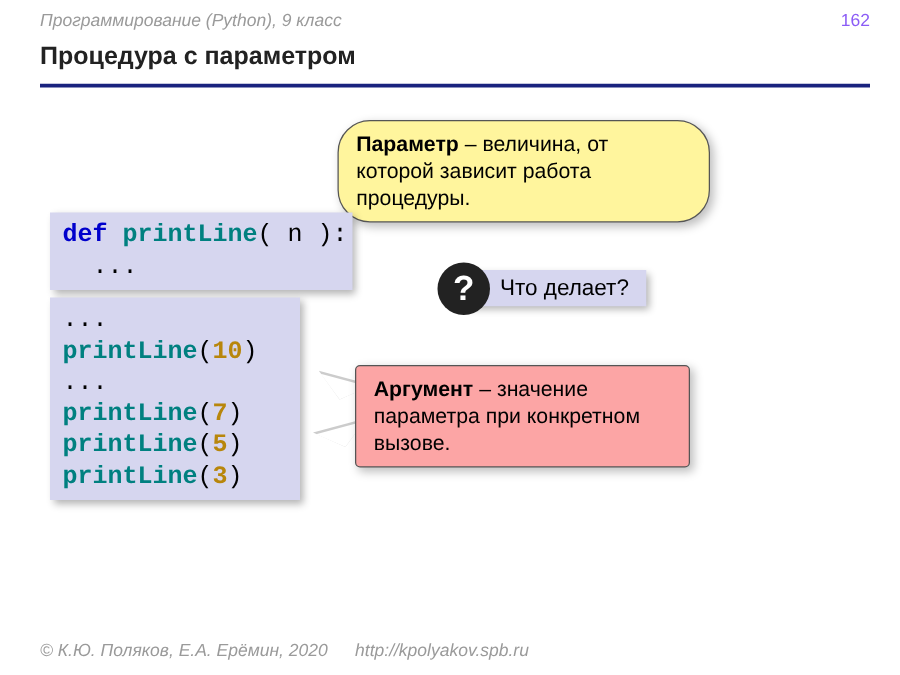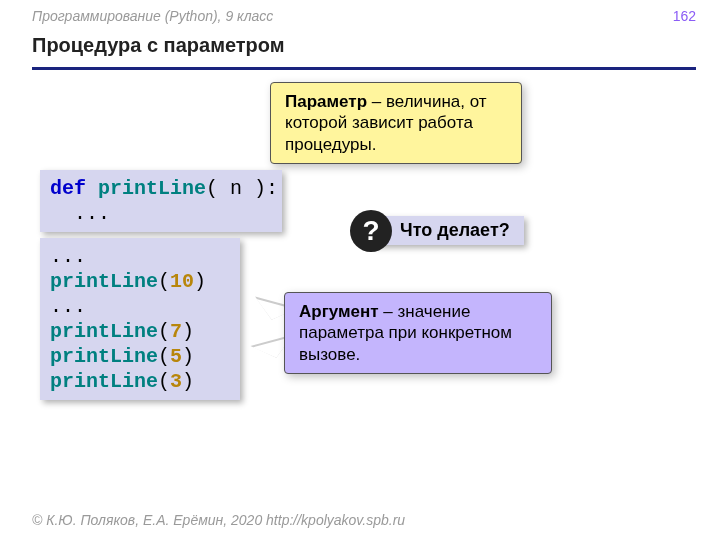--- a/index.html
+++ b/index.html
@@ -29,21 +29,21 @@
 
   .callout {
     position: absolute;
     background: #fff59d;
     border: 1px solid #555;
     border-radius: 4px;
     padding: 8px 14px;
     box-shadow: 3px 3px 8px rgba(0,0,0,.25);
     font-size: 17px; line-height: 1.25;
   }
-  .callout-param { top: 82px; left: 270px; width: 252px; }
+  .callout-param { top: 96px; left: 270px; width: 298px; border-radius: 26px; }
   .callout-param b { font-weight: bold; }
 
   .code-box {
     position: absolute;
     background: #d6d6ef;
     box-shadow: 3px 3px 6px rgba(0,0,0,.3);
     font-family: Consolas, 'Courier New', monospace;
     font-size: 20px; line-height: 1.25;
     padding: 6px 10px;
     white-space: pre;
@@ -59,26 +59,26 @@
     position: absolute; top: 210px; left: 350px;
     width: 42px; height: 42px; border-radius: 50%;
     background: #222; color: #fff;
     font-size: 28px; font-weight: bold;
     display: flex; align-items: center; justify-content: center;
     z-index: 5;
   }
   .qbox {
     position: absolute; top: 216px; left: 372px;
     background: #d6d6ef; box-shadow: 3px 3px 6px rgba(0,0,0,.3);
-    padding: 4px 14px 4px 28px; font-size: 18px; font-weight: bold;
+    padding: 4px 14px 4px 28px; font-size: 18px;
   }
 
   .callout-arg {
     top: 292px; left: 284px; width: 268px;
-    background: #c4b5fd;
+    background: #fca5a5;
   }
   .callout-arg b { font-weight: bold; }
 
   .arrow {
     position: absolute;
     border-left: 22px solid transparent;
     border-right: 22px solid transparent;
     transform-origin: center;
   }
   .arrow1 {
@@ -105,21 +105,21 @@
     top: -16px; left: -20px;
     border-left: 20px solid transparent;
     border-right: 20px solid transparent;
     border-top: 16px solid #fff;
   }
 
   .footer {
     position: absolute; bottom: 12px; left: 32px;
     color: #9a9a9a; font-style: italic; font-size: 14px;
   }
-  .footer .url { margin-left: 0; }
+  .footer .url { margin-left: 18px; }
 </style>
 </head>
 <body>
 
 <div class="header-sub">Программирование (Python), 9 класс</div>
 <div class="page-num">162</div>
 <div class="title">Процедура с параметром</div>
 <div class="title-underline"></div>
 
 <div class="callout callout-param">

